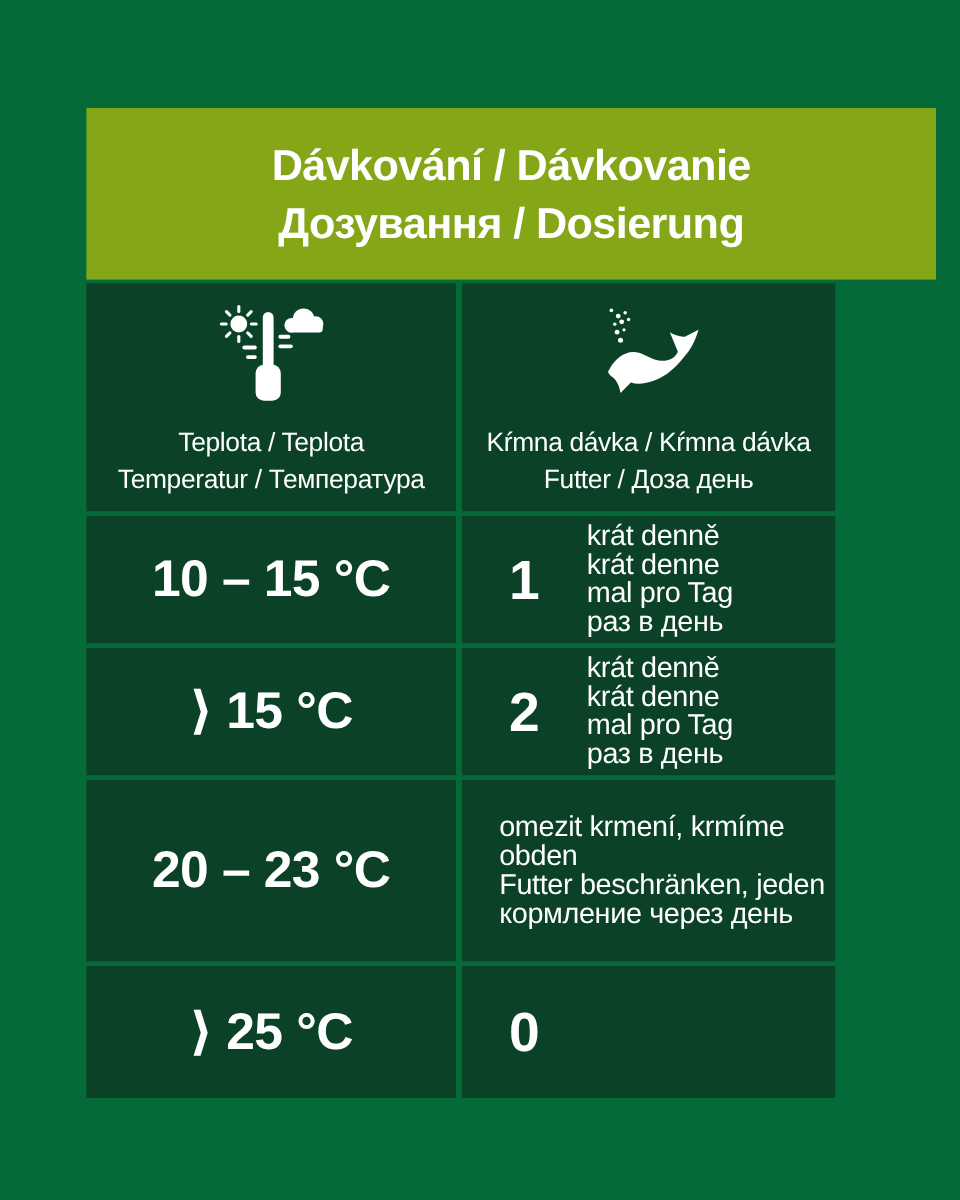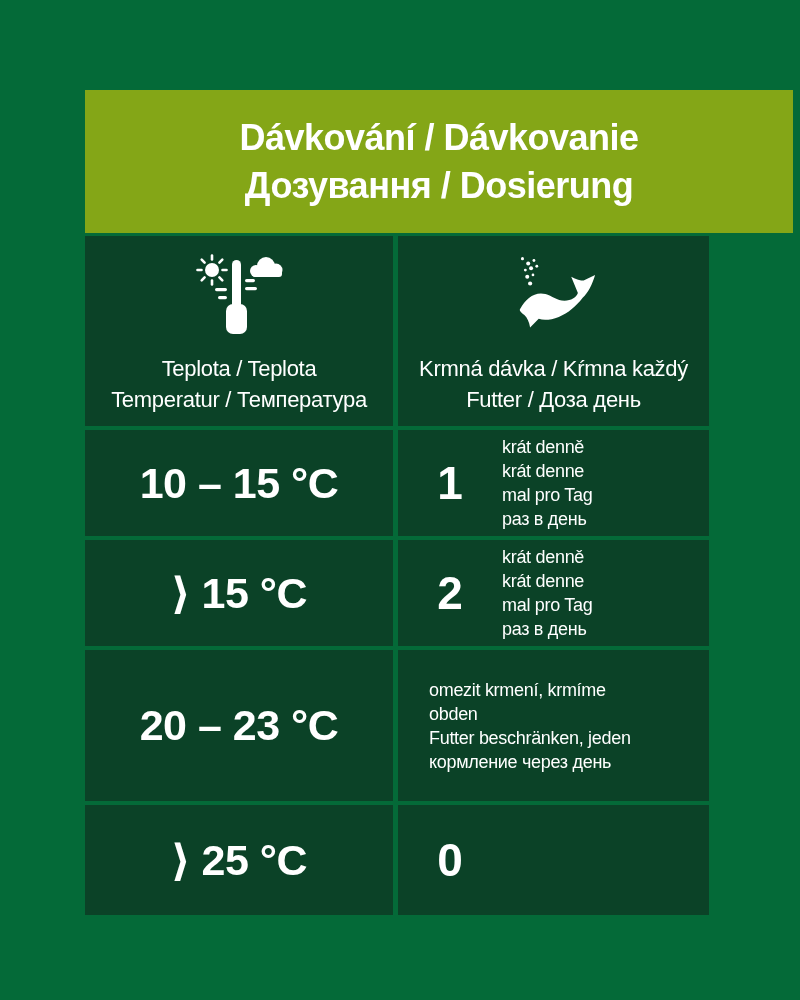--- a/index.html
+++ b/index.html
@@ -4,21 +4,21 @@
 <style>
   * { margin:0; padding:0; box-sizing:border-box; }
   html,body { width:800px; height:1000px; }
   body {
     position:relative;
     background:#046a38;
     color:#ffffff;
     font-family:"Liberation Sans","DejaVu Sans",sans-serif;
     overflow:hidden;
   }
-  .table-wrap { position:absolute; left:85px; top:90px; width:708px; }
+  .table-wrap { position:absolute; left:72px; top:90px; width:708px; }
 
   .banner {
     background:#84a617;
     height:143px;
     display:flex; flex-direction:column; align-items:center; justify-content:center;
     margin-bottom:3px;
   }
   .banner .line {
     font-size:36px; font-weight:700; line-height:48px; letter-spacing:-0.5px;
     white-space:nowrap;
@@ -37,21 +37,21 @@
   .icon-box svg { display:block; }
   .col-label { margin-top:15px; text-align:center; font-size:22px; line-height:31px; letter-spacing:-0.3px; }
 
   .temp-cell {
     display:flex; align-items:center; justify-content:center;
     font-size:43px; font-weight:700; letter-spacing:-0.5px; white-space:nowrap;
   }
 
   .dose-cell { display:flex; align-items:center; }
   .amount { width:104px; flex:0 0 104px; text-align:center; font-size:46px; font-weight:700; }
-  .notes { font-size:18px; line-height:24px; letter-spacing:-0.3px; }
+  .notes { font-size:24px; line-height:24px; letter-spacing:-0.3px; }
   .dose-cell.full-text .notes { padding-left:31px; padding-right:6px; }
 </style>
 </head>
 <body>
 
 <div class="table-wrap">
 
   <div class="banner">
     <div class="line">Dávkování / Dávkovanie</div>
     <div class="line">Дозування / Dosierung</div>
@@ -112,21 +112,21 @@
                    L98,25
                    C95,35 91,43 85,49
                    C78,58 70,65 60,69
                    C52,72 45,73 39,71
                    L30,80
                    C29,74 27,70 24,67
                    C20,64 18,62 20,60 Z"></path>
         </svg>
       </div>
       <div class="col-label">
-        <div>Krmná dávka / Kŕmna každý</div>
+        <div>Kŕmna dávka / Kŕmna dávka</div>
         <div>Futter / Доза день</div>
       </div>
     </div>
 
     <div class="cell temp-cell">10 – 15 °C</div>
     <div class="cell dose-cell">
       <div class="amount">1</div>
       <div class="notes">
         <div>krát denně</div>
         <div>krát denne</div>

